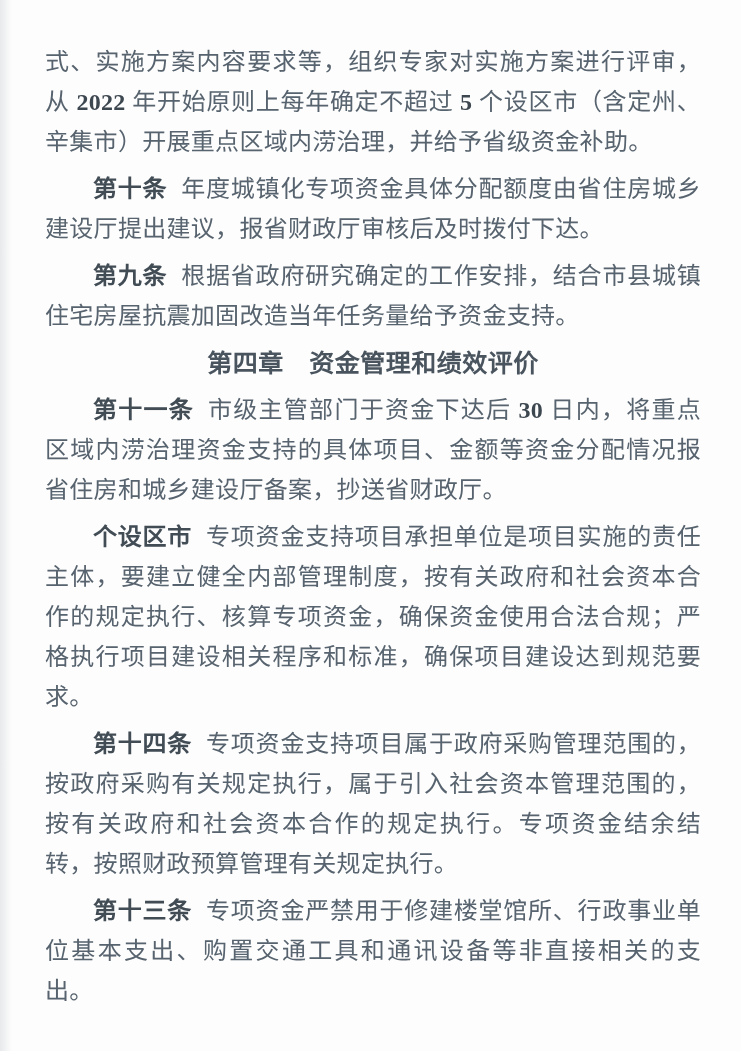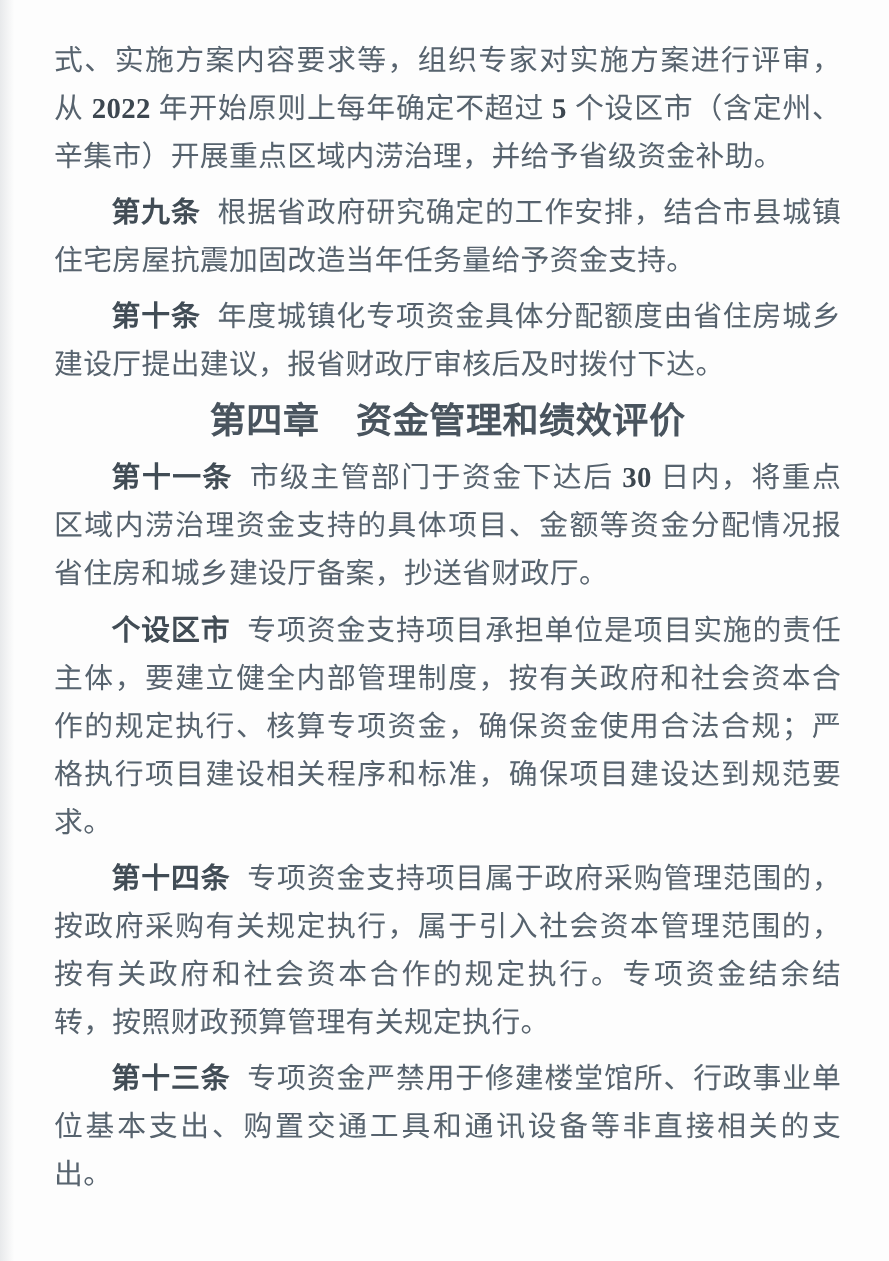--- a/index.html
+++ b/index.html
@@ -28,21 +28,21 @@
     position: absolute;
     left: 0; top: 0; bottom: 0;
     width: 14px;
     background: linear-gradient(to right, rgba(120,130,142,0.16), rgba(120,130,142,0) 85%);
     pointer-events: none;
   }
 
   .content {
     position: absolute;
     left: 45px;
-    top: 5px;
+    top: 16px;
     width: 656px;
     padding-top: 26px;
     color: var(--text);
   }
 
   .para {
     font-size: 24px;
     line-height: 40px;
     text-align: justify;
     letter-spacing: 0.3px;
@@ -59,38 +59,38 @@
   }
   .num {
     font-weight: bold;
     color: var(--number);
   }
 
   .chapter-heading {
     font-family: "Liberation Sans", "DejaVu Sans", sans-serif;
     font-weight: bold;
     color: var(--heading);
-    font-size: 30px;
+    font-size: 25px;
     line-height: 40px;
     text-align: center;
     letter-spacing: 0.5px;
     margin: 7px 0;
   }
 </style>
 </head>
 <body>
 
 <div class="page">
   <div class="content">
 
     <p class="para"><span>式、实施方案内容要求等，组织专家对实施方案进行评审，从 </span><span class="num">2022</span><span> 年开始原则上每年确定不超过 </span><span class="num">5</span><span> 个设区市（含定州、辛集市）开展重点区域内涝治理，并给予省级资金补助。</span></p>
 
+    <p class="para indent"><span class="article-label">第十条</span><span>年度城镇化专项资金具体分配额度由省住房城乡建设厅提出建议，报省财政厅审核后及时拨付下达。</span></p>
+
     <p class="para indent"><span class="article-label">第九条</span><span>根据省政府研究确定的工作安排，结合市县城镇住宅房屋抗震加固改造当年任务量给予资金支持。</span></p>
-
-    <p class="para indent"><span class="article-label">第十条</span><span>年度城镇化专项资金具体分配额度由省住房城乡建设厅提出建议，报省财政厅审核后及时拨付下达。</span></p>
 
     <h2 class="chapter-heading">第四章　资金管理和绩效评价</h2>
 
     <p class="para indent"><span class="article-label">第十一条</span><span>市级主管部门于资金下达后 </span><span class="num">30</span><span> 日内，将重点区域内涝治理资金支持的具体项目、金额等资金分配情况报省住房和城乡建设厅备案，抄送省财政厅。</span></p>
 
     <p class="para indent"><span class="article-label">个设区市</span><span>专项资金支持项目承担单位是项目实施的责任主体，要建立健全内部管理制度，按有关政府和社会资本合作的规定执行、核算专项资金，确保资金使用合法合规；严格执行项目建设相关程序和标准，确保项目建设达到规范要求。</span></p>
 
     <p class="para indent"><span class="article-label">第十四条</span><span>专项资金支持项目属于政府采购管理范围的，按政府采购有关规定执行，属于引入社会资本管理范围的，按有关政府和社会资本合作的规定执行。专项资金结余结转，按照财政预算管理有关规定执行。</span></p>
 
     <p class="para indent"><span class="article-label">第十三条</span><span>专项资金严禁用于修建楼堂馆所、行政事业单位基本支出、购置交通工具和通讯设备等非直接相关的支出。</span></p>

